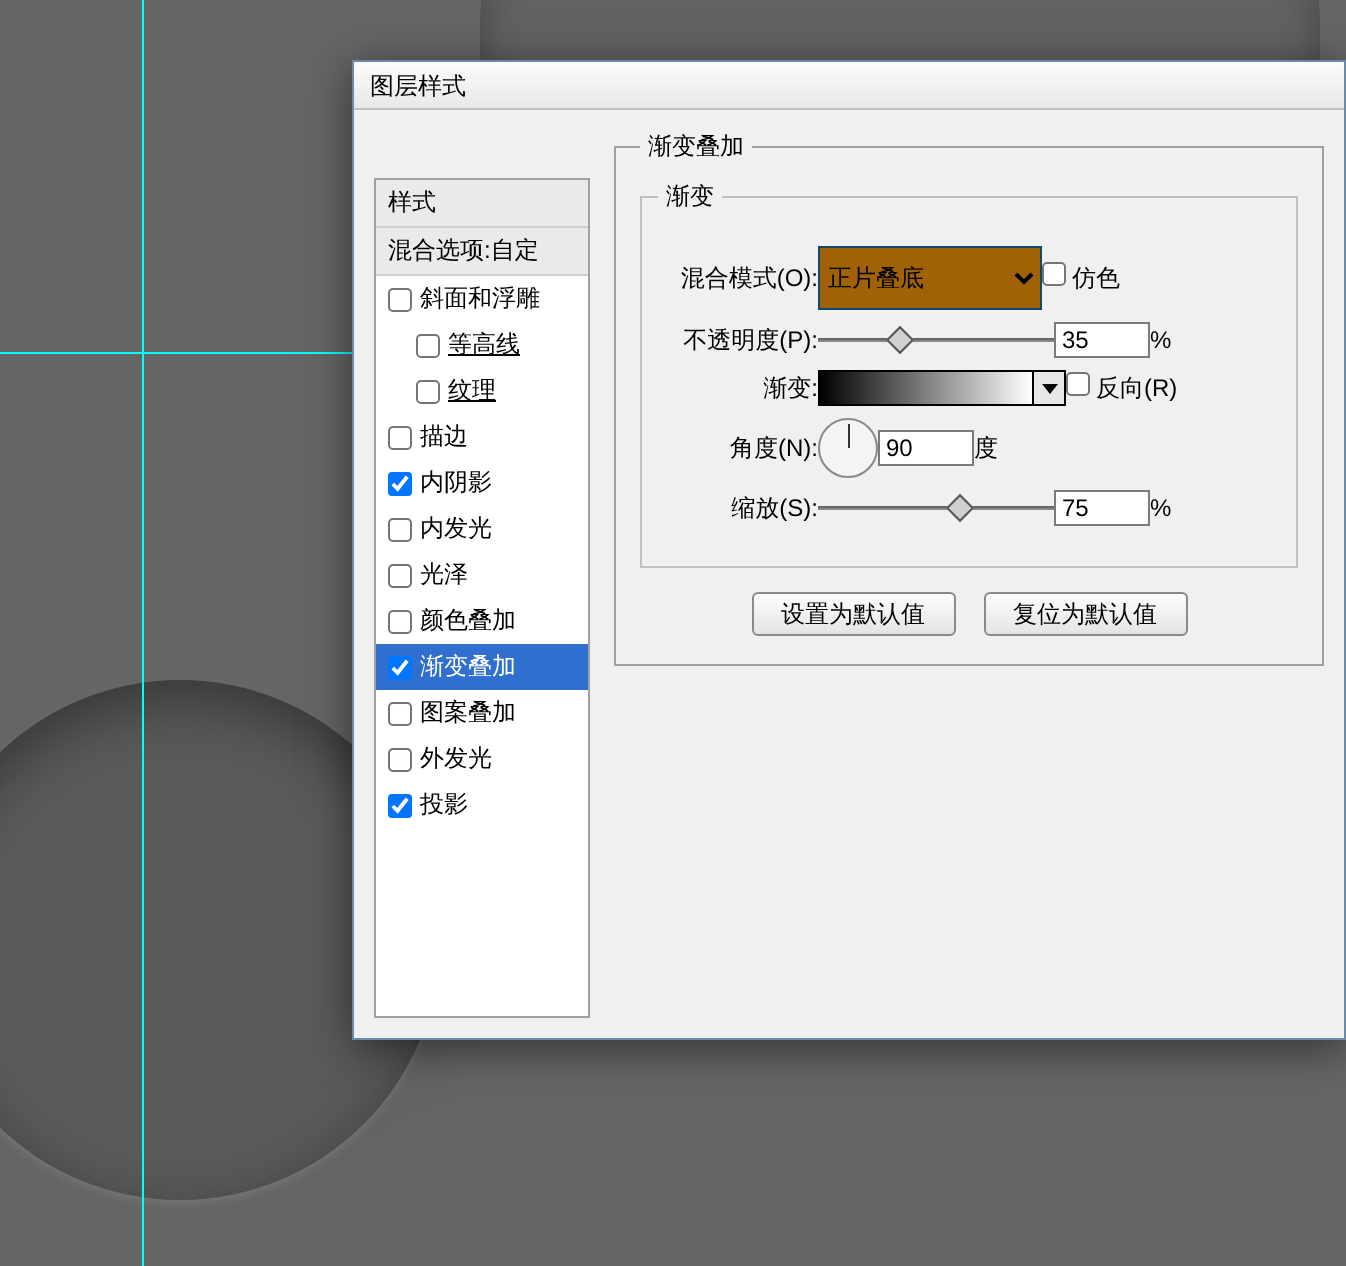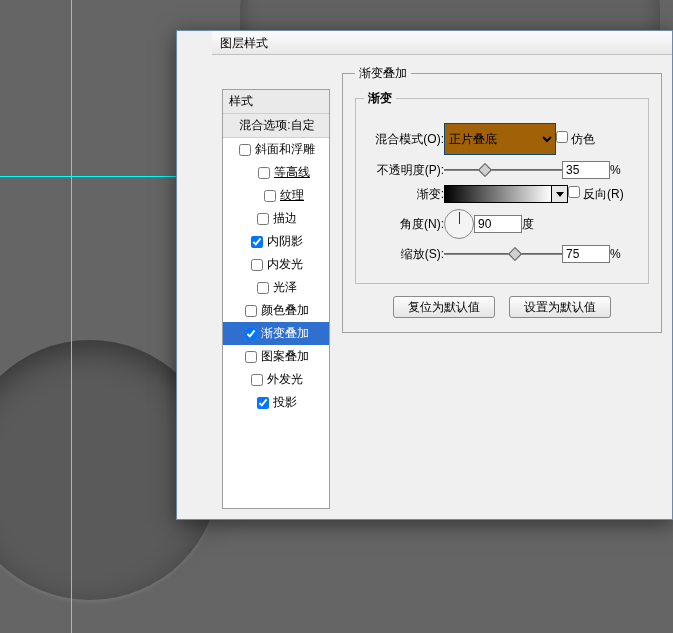--- a/index.html
+++ b/index.html
@@ -5,38 +5,38 @@
 * { box-sizing: border-box; margin: 0; padding: 0; font-family: "Microsoft YaHei", SimSun, sans-serif; font-size: 12px; }
 body { width: 673px; height: 633px; overflow: hidden; background: #606060; position: relative; }
 
 .canvas-bg { position: absolute; inset: 0; background: radial-gradient(circle at 140px 470px, #5a5a5a 0, #656565 120px), linear-gradient(#686868, #5c5c5c); }
 .canvas-bg::before { content: ""; position: absolute; left: -40px; top: 340px; width: 260px; height: 260px; border-radius: 50%; background: #5a5a5a; box-shadow: inset 0 10px 30px rgba(0,0,0,.4), 0 2px 4px rgba(255,255,255,.1); }
 .canvas-bg::after { content: ""; position: absolute; left: 240px; top: -60px; width: 420px; height: 320px; border-radius: 70px; background: #626262; box-shadow: inset 0 -8px 20px rgba(0,0,0,.3); }
 
 .guide-v { position: absolute; top: 0; bottom: 0; width: 1px; background: #00ffff; left: 71px; z-index: 5; }
 .guide-h { position: absolute; left: 0; right: 0; height: 1px; background: #00ffff; top: 176px; z-index: 5; }
 
-.dialog { position: absolute; left: 176px; top: 30px; right: 0; height: 490px; background: #f0f0f0; border: 1px solid #6b8aab; box-shadow: 0 4px 20px rgba(0,0,0,.5); z-index: 10; display: flex; flex-direction: column; padding-left: 35px; }
+.dialog { position: absolute; left: 176px; top: 30px; right: 0; height: 490px; background: #f0f0f0; border: 1px solid #6b8aab; box-shadow: 0 4px 20px rgba(0,0,0,.5); z-index: 10; display: flex; flex-direction: column; }
 .titlebar { background: linear-gradient(#fcfcfc, #e8e8e8); height: 24px; line-height: 24px; padding: 0 8px; border-bottom: 1px solid #c0c0c0; }
 
 .dialog-body { flex: 1; padding: 10px 0 10px 10px; display: flex; gap: 12px; }
 
 .styles-panel { width: 108px; border: 1px solid #a0a0a0; background: #fff; margin-top: 24px; }
 .styles-panel .hdr { background: #eaeaea; padding: 3px 6px; border-bottom: 1px solid #d0d0d0; }
-.styles-panel .row { padding: 3px 4px 3px 6px; display: flex; align-items: center; gap: 4px; cursor: default; justify-content: center; }
+.styles-panel .row { padding: 3px 4px 3px 6px; display: flex; align-items: center; gap: 4px; cursor: default; }
 .styles-panel .row.blend { background: #eaeaea; border-bottom: 1px solid #d0d0d0; }
 .styles-panel .row.indent { padding-left: 20px; text-decoration: underline; }
 .styles-panel .row.selected { background: #2f6fd0; color: #fff; }
 .styles-panel input[type=checkbox] { width: 12px; height: 12px; }
 
 .settings { flex: 1; padding-right: 10px; }
 fieldset.main { border: 1px solid #a0a0a0; padding: 8px 12px 14px; background: #f0f0f0; }
 fieldset.main > legend { padding: 0 4px; }
 fieldset.inner { border: 1px solid #c0c0c0; padding: 10px 8px 14px; }
-fieldset.inner > legend { padding: 0 4px; font-weight: bold; }
+fieldset.inner > legend { padding: 0 4px; }
 
 .form-row { display: flex; align-items: center; margin: 6px 0; gap: 0; }
 .lbl { width: 80px; text-align: right; }
 select { height: 32px; border: 1px solid #0c4a6e; background: #a16207; font-size: 12px; }
 .chk { display: flex; gap: 3px; }
 .chk input { width: 12px; height: 12px; }
 
 .slider-track { position: relative; width: 118px; height: 14px; }
 .slider-track .bar { position: absolute; top: 6px; left: 0; right: 0; height: 2px; background: #888; border-top: 1px solid #666; }
 .slider-track .thumb { position: absolute; top: 2px; width: 10px; height: 10px; background: #d0d0d0; border: 1px solid #555; transform: translateX(-50%) rotate(45deg); }
@@ -177,19 +177,19 @@
             <div class="slider-track">
               <div class="bar"></div>
                 <div class="thumb" style="left:60%"></div>
             </div>
             <input class="num-input" value="75" style="">
             <span>%</span>
           </div>
         </fieldset>
 
         <div class="btn-row">
+          <button class="std">设置为默认值</button>
           <button class="std">复位为默认值</button>
-          <button class="std">设置为默认值</button>
         </div>
       </fieldset>
     </div>
   </div>
 </div>
 
 </body></html>

